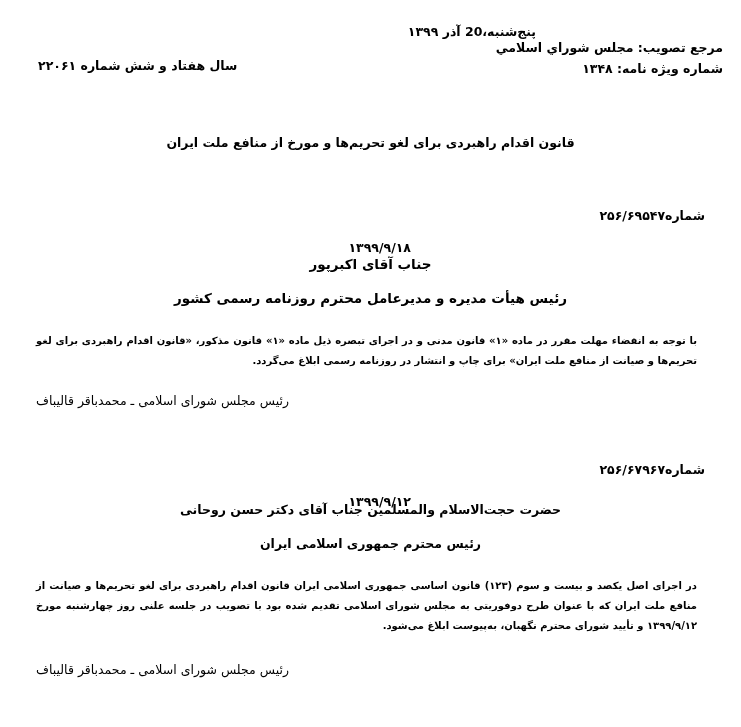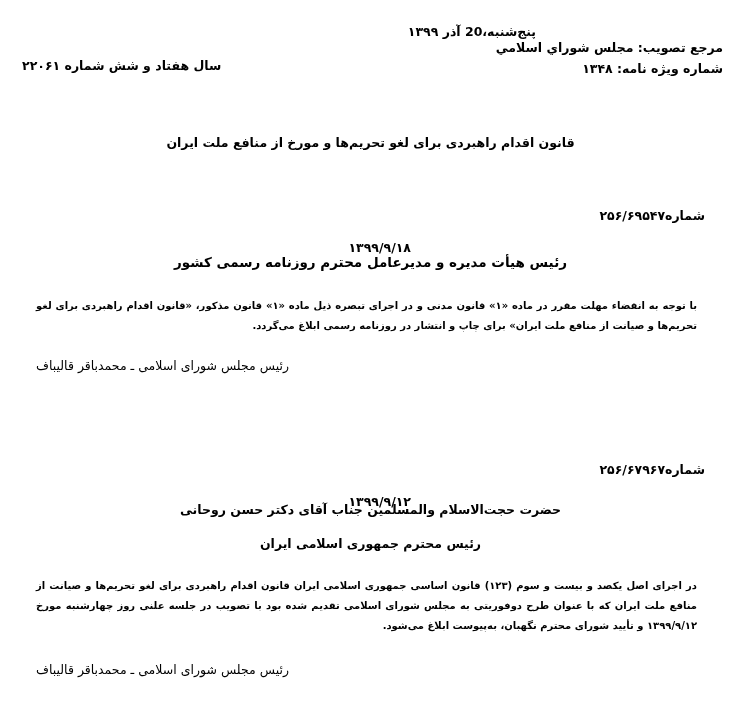--- a/index.html
+++ b/index.html
@@ -54,20 +54,21 @@
     top: 0;
     text-align: left;
     font-size: 12.5px;
     font-weight: bold;
     line-height: 1.65;
   }
   .mast-left .year {
     display: block;
     margin-top: 34px;
     white-space: nowrap;
+    margin-left: 16px;
   }
 
   
   .law-title {
     position: absolute;
     top: 131px;
     right: 0;
     left: 0;
     text-align: center;
     font-size: 12.5px;
@@ -110,21 +111,21 @@
     text-align: center;
     font-size: 13.5px;
     font-weight: bold;
     margin-top: 18px;
     line-height: 1.9;
   }
   .addressee {
     text-align: center;
     font-size: 13.5px;
     font-weight: bold;
-    margin-top: 16px;
+    margin-top: 8px;
     line-height: 1.9;
   }
   .addressee-plain {
     text-align: center;
     font-size: 12.5px;
     font-weight: bold;
     margin-top: 10px;
     line-height: 1.9;
   }
 
@@ -163,20 +164,21 @@
     </div>
   </div>
 
   <div class="law-title">قانون اقدام راهبردی برای لغو تحریم‌ها و مورخ از منافع ملت ایران</div>
 
   <div class="letter letter-1">
     <div class="meta-row">
       <span class="meta-number">شماره۲۵۶/۶۹۵۴۷</span>
       <span class="meta-date">۱۳۹۹/۹/۱۸</span>
     </div>
+    <div class="salutation">جناب آقای اکبرپور</div>
     <div class="addressee">رئیس هیأت مدیره و مدیرعامل محترم روزنامه رسمی کشور</div>
     <div class="body-text">با توجه به انقضاء مهلت مقرر در ماده «۱» قانون مدنی و در اجرای تبصره ذیل ماده «۱» قانون مذکور، «قانون اقدام راهبردی برای لغو تحریم‌ها و صیانت از منافع ملت ایران» برای چاپ و انتشار در روزنامه رسمی ابلاغ می‌گردد.</div>
     <div class="signature">رئیس مجلس شورای اسلامی ـ محمدباقر قالیباف</div>
   </div>
 
   <div class="letter letter-2">
     <div class="meta-row">
       <span class="meta-number">شماره۲۵۶/۶۷۹۶۷</span>
       <span class="meta-date">۱۳۹۹/۹/۱۲</span>
     </div>

